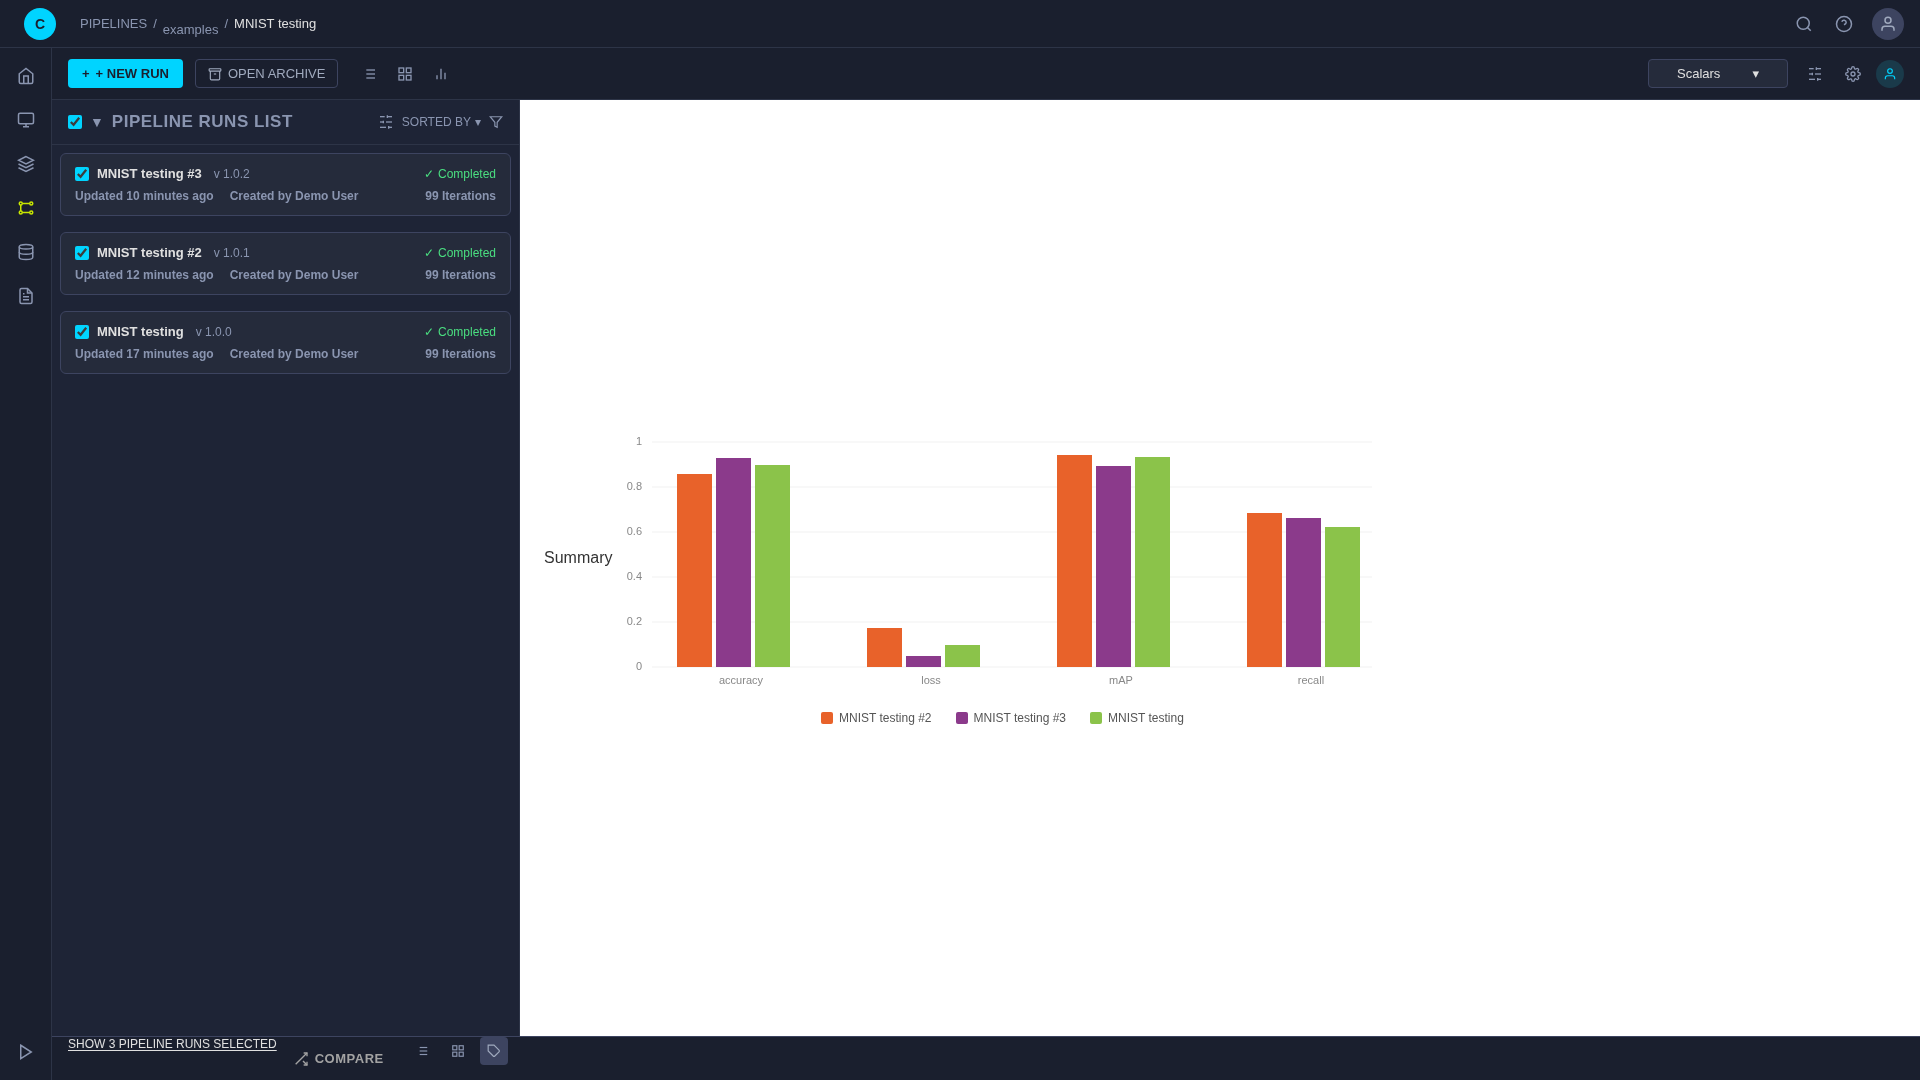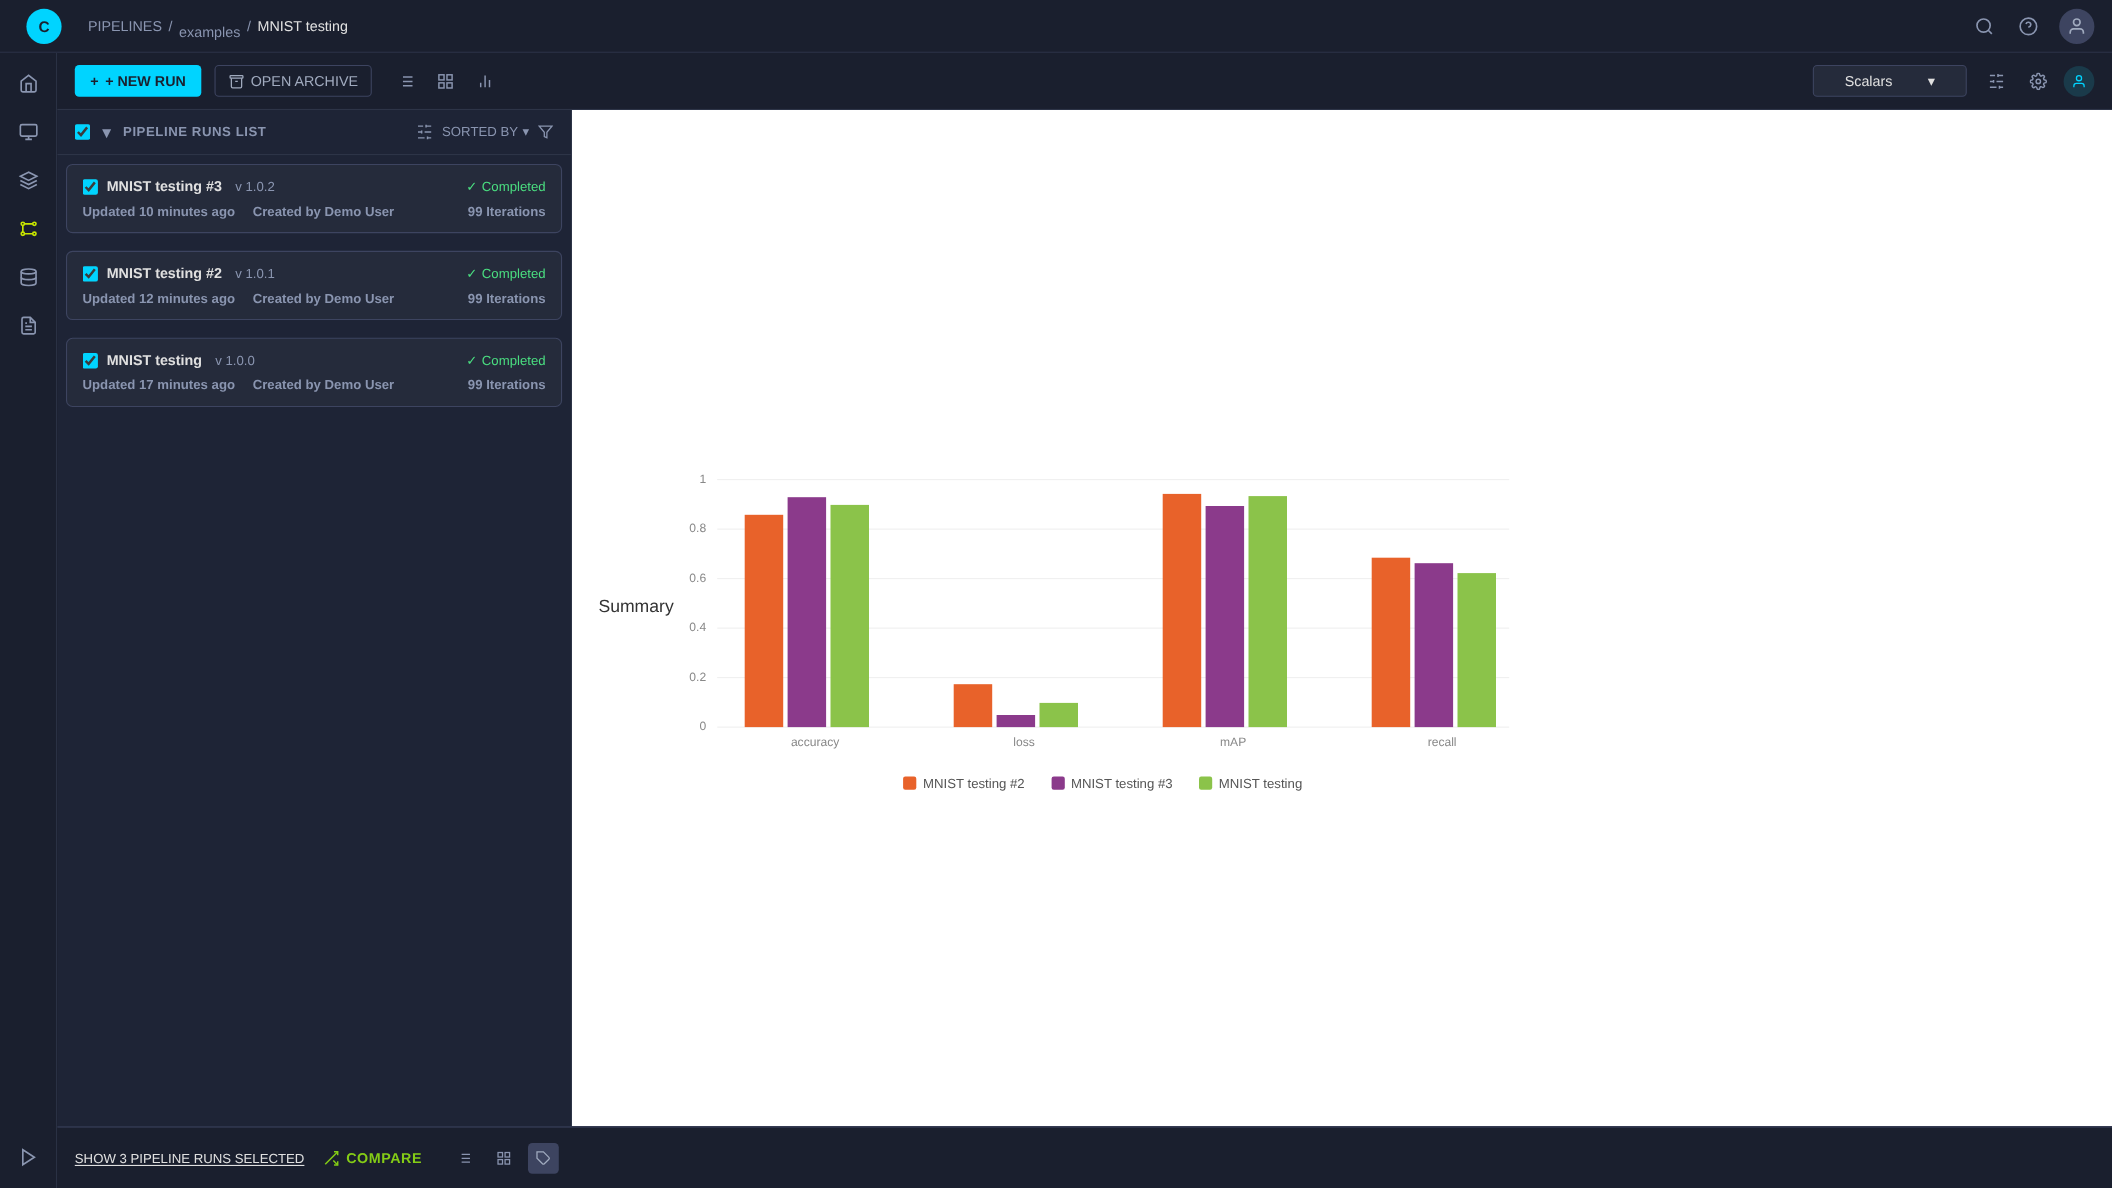--- a/index.html
+++ b/index.html
@@ -145,21 +145,21 @@
       flex-shrink: 0;
     }
     .runs-panel-header {
       padding: 12px 16px;
       display: flex;
       align-items: center;
       gap: 8px;
       border-bottom: 1px solid #2d3447;
     }
     .panel-title {
-      font-size: 12px;
+      font-size: 17px;
       font-weight: 600;
       color: #8a95b0;
       letter-spacing: 0.5px;
       flex: 1;
     }
     .sorted-by-btn {
       background: transparent;
       border: none;
       color: #8a95b0;
       cursor: pointer;
@@ -210,41 +210,40 @@
       gap: 24px;
       margin-top: 16px;
       align-items: center;
     }
     .legend-item { display: flex; align-items: center; gap: 6px; font-size: 12px; color: #555; }
     .legend-dot { width: 12px; height: 12px; border-radius: 2px; }
     .legend-label-section { font-size: 13px; color: #555; margin-bottom: 8px; }
 
     
     .bottom-bar {
-      height: 56px;
+      height: 44px;
       background: #1a1f2e;
       border-top: 1px solid #3d4460;
       display: flex;
-      align-items: center;
       padding: 0 16px;
       gap: 16px;
       flex-shrink: 0;
     }
     .show-selected {
       font-size: 12px;
       color: #e0e0e0;
       text-decoration: underline;
       cursor: pointer;
       text-underline-offset: 2px;
     }
     .compare-btn {
       display: flex; align-items: center; gap: 6px;
       background: transparent;
       border: none;
-      color: #84cc16;
+      color: #a3a3a3;
       cursor: pointer;
       font-size: 13px;
       font-weight: 600;
       letter-spacing: 0.5px;
     }
     .bottom-view-icons { display: flex; gap: 8px; margin-left: 8px; }
     .bottom-icon { width: 28px; height: 28px; display: flex; align-items: center; justify-content: center; color: #8a95b0; cursor: pointer; font-size: 15px; border-radius: 4px; }
     .tag-icon-bottom { background: #3d4460; border-radius: 4px; }
   </style>
 </head>

